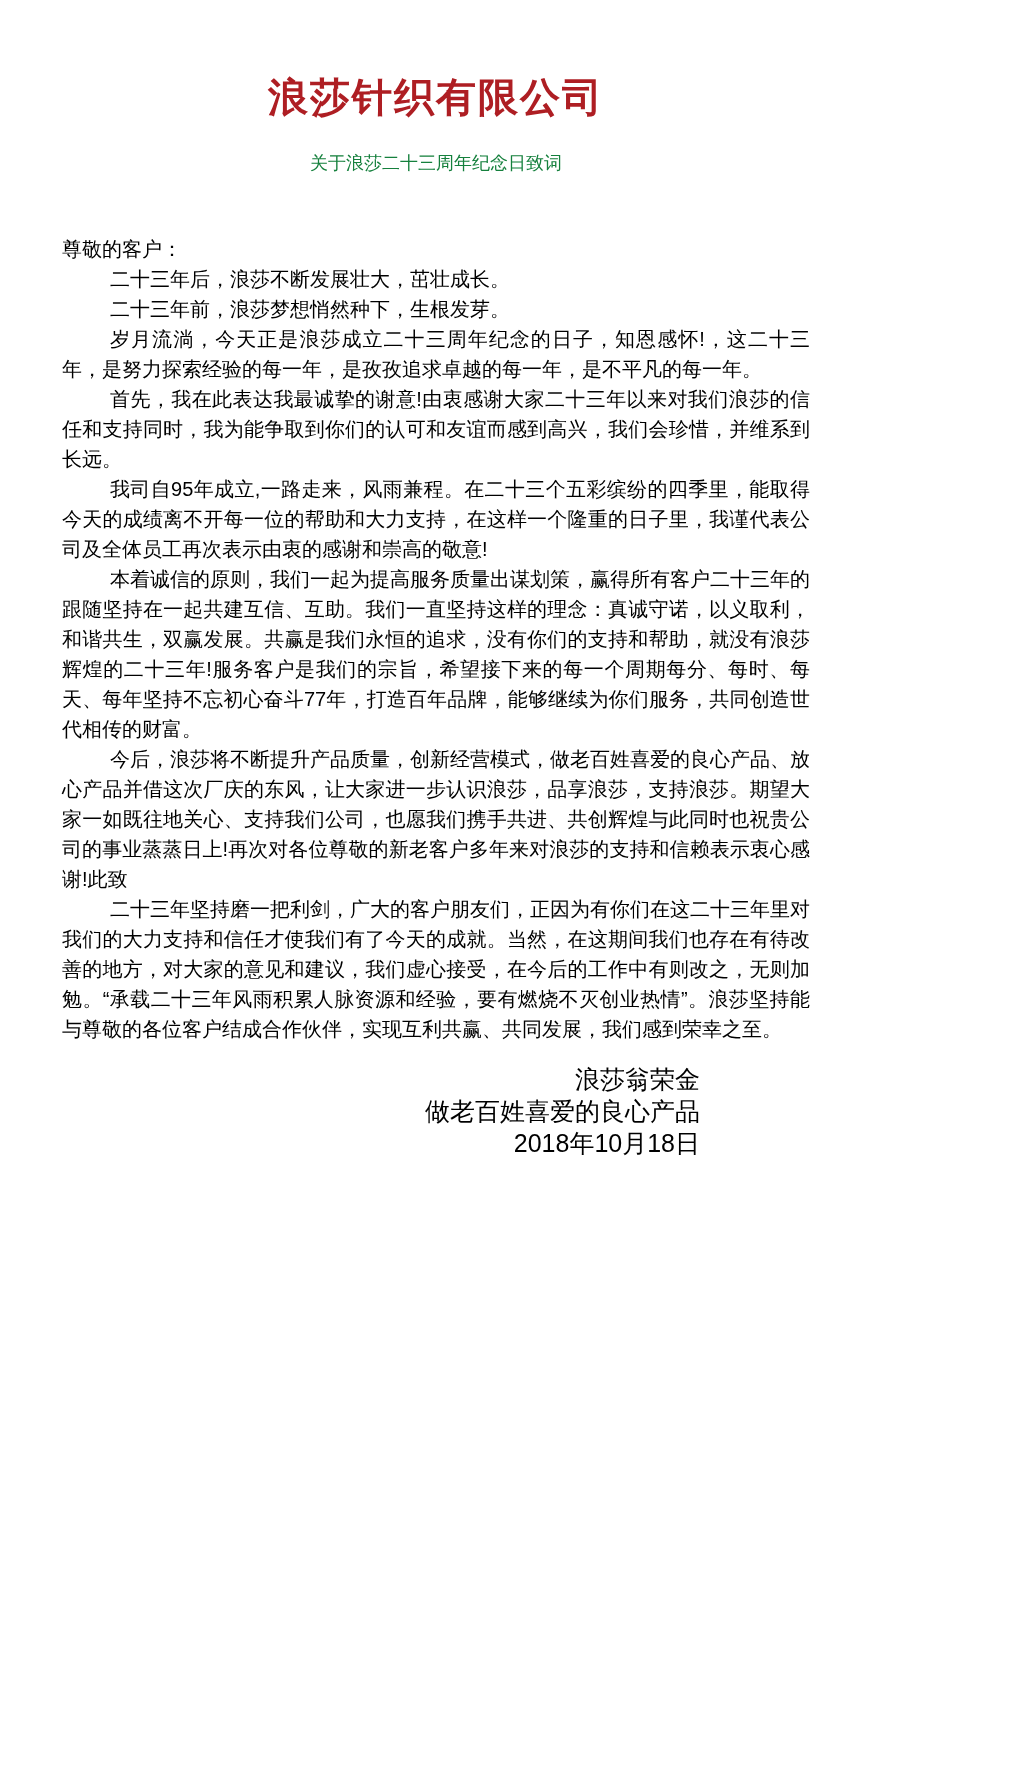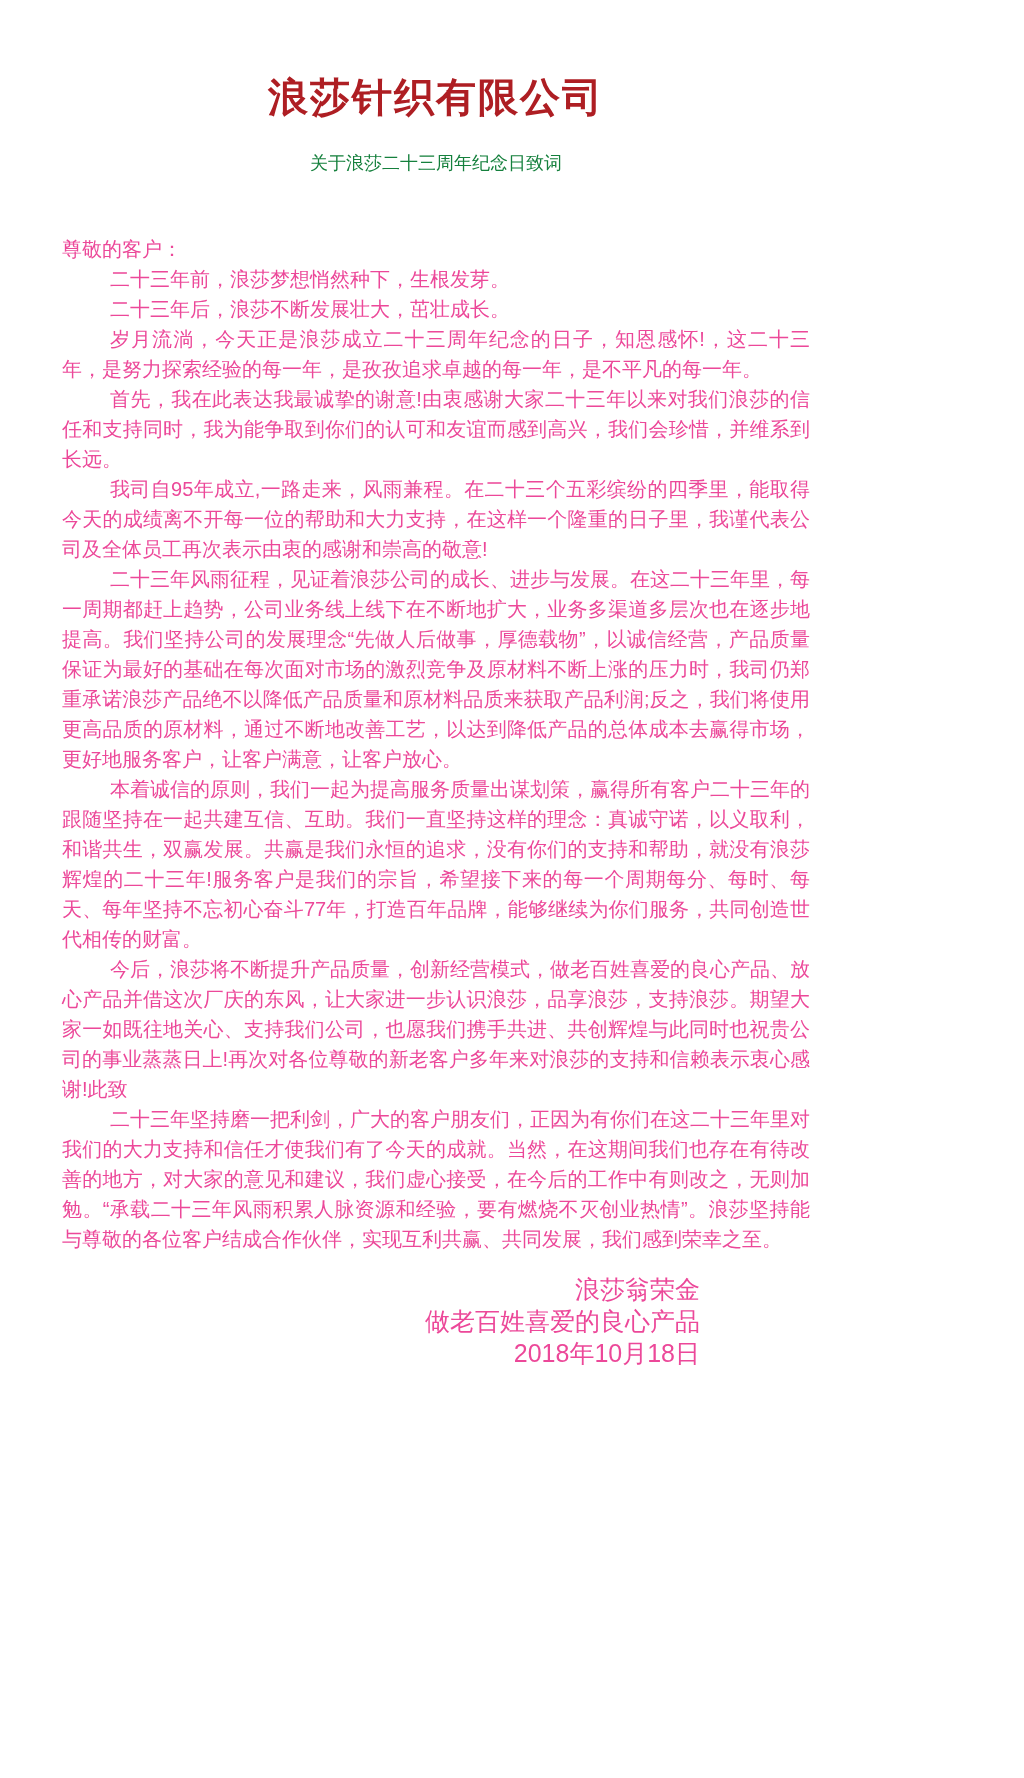--- a/index.html
+++ b/index.html
@@ -30,21 +30,21 @@
     font-size: 18px;
     line-height: 22px;
     margin-top: 32px;
     color: #15803d;
   }
   .letter-body {
     margin-top: 60px;
     font-size: 20px;
     line-height: 30px;
     text-align: justify;
-    color: #ec4899;
+    color: #000000;
   }
   .salutation { text-indent: 0; }
   .para { text-indent: 2.4em; }
   .signature {
     margin-top: 19px;
     text-align: right;
     padding-right: 110px;
     font-size: 25px;
     line-height: 32px;
   }
@@ -58,31 +58,30 @@
 
   <div class="subtitle">关于浪莎二十三周年纪念日致词</div>
 
   <div class="letter-body">
 
     <p class="salutation">尊敬的客户：</p>
 
     <div>
 
 
+        <p class="para">二十三年后，浪莎不断发展壮大，茁壮成长。</p>
+
         <p class="para">二十三年前，浪莎梦想悄然种下，生根发芽。</p>
-
-        <p class="para">二十三年后，浪莎不断发展壮大，茁壮成长。</p>
 
         <p class="para">岁月流淌，今天正是浪莎成立二十三周年纪念的日子，知恩感怀!，这二十三年，是努力探索经验的每一年，是孜孜追求卓越的每一年，是不平凡的每一年。</p>
 
         <p class="para">首先，我在此表达我最诚挚的谢意!由衷感谢大家二十三年以来对我们浪莎的信任和支持同时，我为能争取到你们的认可和友谊而感到高兴，我们会珍惜，并维系到长远。</p>
 
         <p class="para">我司自95年成立,一路走来，风雨兼程。在二十三个五彩缤纷的四季里，能取得今天的成绩离不开每一位的帮助和大力支持，在这样一个隆重的日子里，我谨代表公司及全体员工再次表示由衷的感谢和崇高的敬意!</p>
 
-        <p class="para">二十三年风雨征程，见证着浪莎公司的成长、进步与发展。在这二十三年里，每一周期都赶上趋势，公司业务线上线下在不断地扩大，业务多渠道多层次也在逐步地提高。我们坚持公司的发展理念“先做人后做事，厚德载物”，以诚信经营，产品质量保证为最好的基础在每次面对市场的激烈竞争及原材料不断上涨的压力时，我司仍郑重承诺浪莎产品绝不以降低产品质量和原材料品质来获取产品利润;反之，我们将使用更高品质的原材料，通过不断地改善工艺，以达到降低产品的总体成本去赢得市场，更好地服务客户，让客户满意，让客户放心。</p>
 
         <p class="para">本着诚信的原则，我们一起为提高服务质量出谋划策，赢得所有客户二十三年的跟随坚持在一起共建互信、互助。我们一直坚持这样的理念：真诚守诺，以义取利，和谐共生，双赢发展。共赢是我们永恒的追求，没有你们的支持和帮助，就没有浪莎辉煌的二十三年!服务客户是我们的宗旨，希望接下来的每一个周期每分、每时、每天、每年坚持不忘初心奋斗77年，打造百年品牌，能够继续为你们服务，共同创造世代相传的财富。</p>
 
         <p class="para">今后，浪莎将不断提升产品质量，创新经营模式，做老百姓喜爱的良心产品、放心产品并借这次厂庆的东风，让大家进一步认识浪莎，品享浪莎，支持浪莎。期望大家一如既往地关心、支持我们公司，也愿我们携手共进、共创辉煌与此同时也祝贵公司的事业蒸蒸日上!再次对各位尊敬的新老客户多年来对浪莎的支持和信赖表示衷心感谢!此致</p>
 
         <p class="para">二十三年坚持磨一把利剑，广大的客户朋友们，正因为有你们在这二十三年里对我们的大力支持和信任才使我们有了今天的成就。当然，在这期间我们也存在有待改善的地方，对大家的意见和建议，我们虚心接受，在今后的工作中有则改之，无则加勉。“承载二十三年风雨积累人脉资源和经验，要有燃烧不灭创业热情”。浪莎坚持能与尊敬的各位客户结成合作伙伴，实现互利共赢、共同发展，我们感到荣幸之至。</p>
       </div>
 
     <div class="signature">
       <p>浪莎翁荣金</p>

